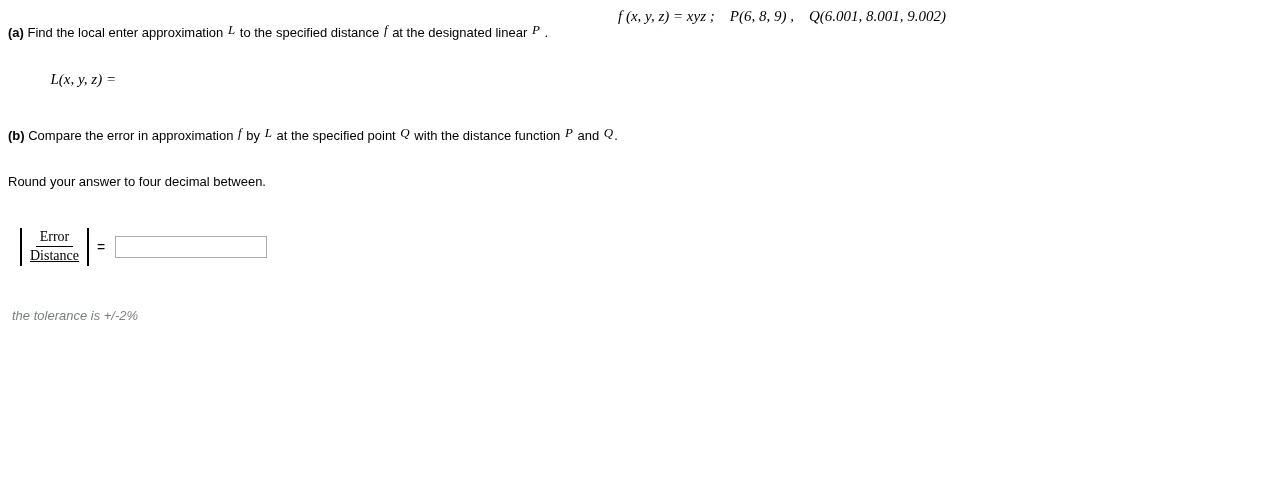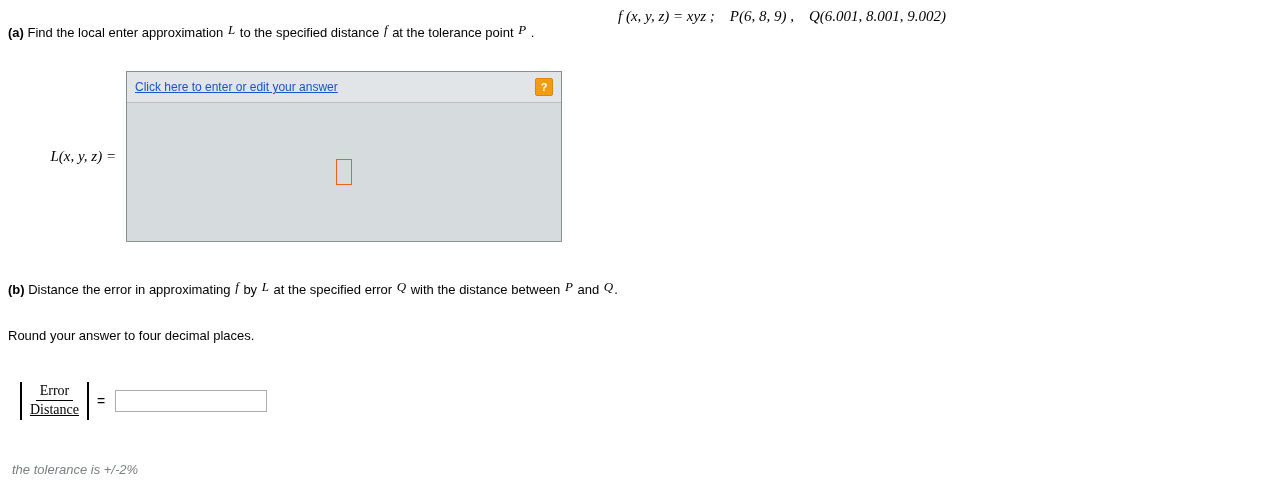--- a/index.html
+++ b/index.html
@@ -143,41 +143,32 @@
   }
 </style>
 </head>
 <body>
 
 <div class="problem-header">
   <span class="math-italic">f (x, y, z) = xyz ; P(6, 8, 9) , Q(6.001, 8.001, 9.002)</span>
 </div>
 
 <div class="part-line">
-  <span class="part-label">(a)</span><span> Find the local enter approximation </span><span class="sup-var">L</span><span> to the specified distance </span><span class="sup-var">f</span><span> at the tolerance point </span><span class="sup-var">P</span><span> .</span>
+  <span class="part-label">(a)</span><span> Find the local enter approximation </span><span class="sup-var">L</span><span> to the specified distance </span><span class="sup-var">f</span><span> at the designated linear </span><span class="sup-var">P</span><span> .</span>
 </div>
 
 <div class="answer-row">
   <div class="lhs-label">L(x, y, z) =</div>
-  <div class="answer-box">
-    <div class="answer-box-header">
-      <span class="enter-link">Click here to enter or edit your answer</span>
-      <span class="help-icon">?</span>
-    </div>
-    <div class="answer-box-body">
-      <div class="cursor-rect"></div>
-    </div>
-  </div>
 </div>
 
 <div class="part-line">
-  <span class="part-label">(b)</span><span> Distance the error in approximating </span><span class="sup-var">f</span><span> by </span><span class="sup-var">L</span><span> at the specified error </span><span class="sup-var">Q</span><span> with the distance between </span><span class="sup-var">P</span><span> and </span><span class="sup-var">Q</span><span>.</span>
+  <span class="part-label">(b)</span><span> Compare the error in approximation </span><span class="sup-var">f</span><span> by </span><span class="sup-var">L</span><span> at the specified point </span><span class="sup-var">Q</span><span> with the distance function </span><span class="sup-var">P</span><span> and </span><span class="sup-var">Q</span><span>.</span>
 </div>
 
-<div class="sub-instruction">Round your answer to four decimal places.</div>
+<div class="sub-instruction">Round your answer to four decimal between.</div>
 
 <div class="ratio-row">
   <div class="abs-bar"></div>
   <div class="fraction">
     <div class="num">Error</div>
     <div class="den">Distance</div>
   </div>
   <div class="abs-bar"></div>
   <span class="equals">=</span>
   <input type="text" class="text-input" value="" style="">

